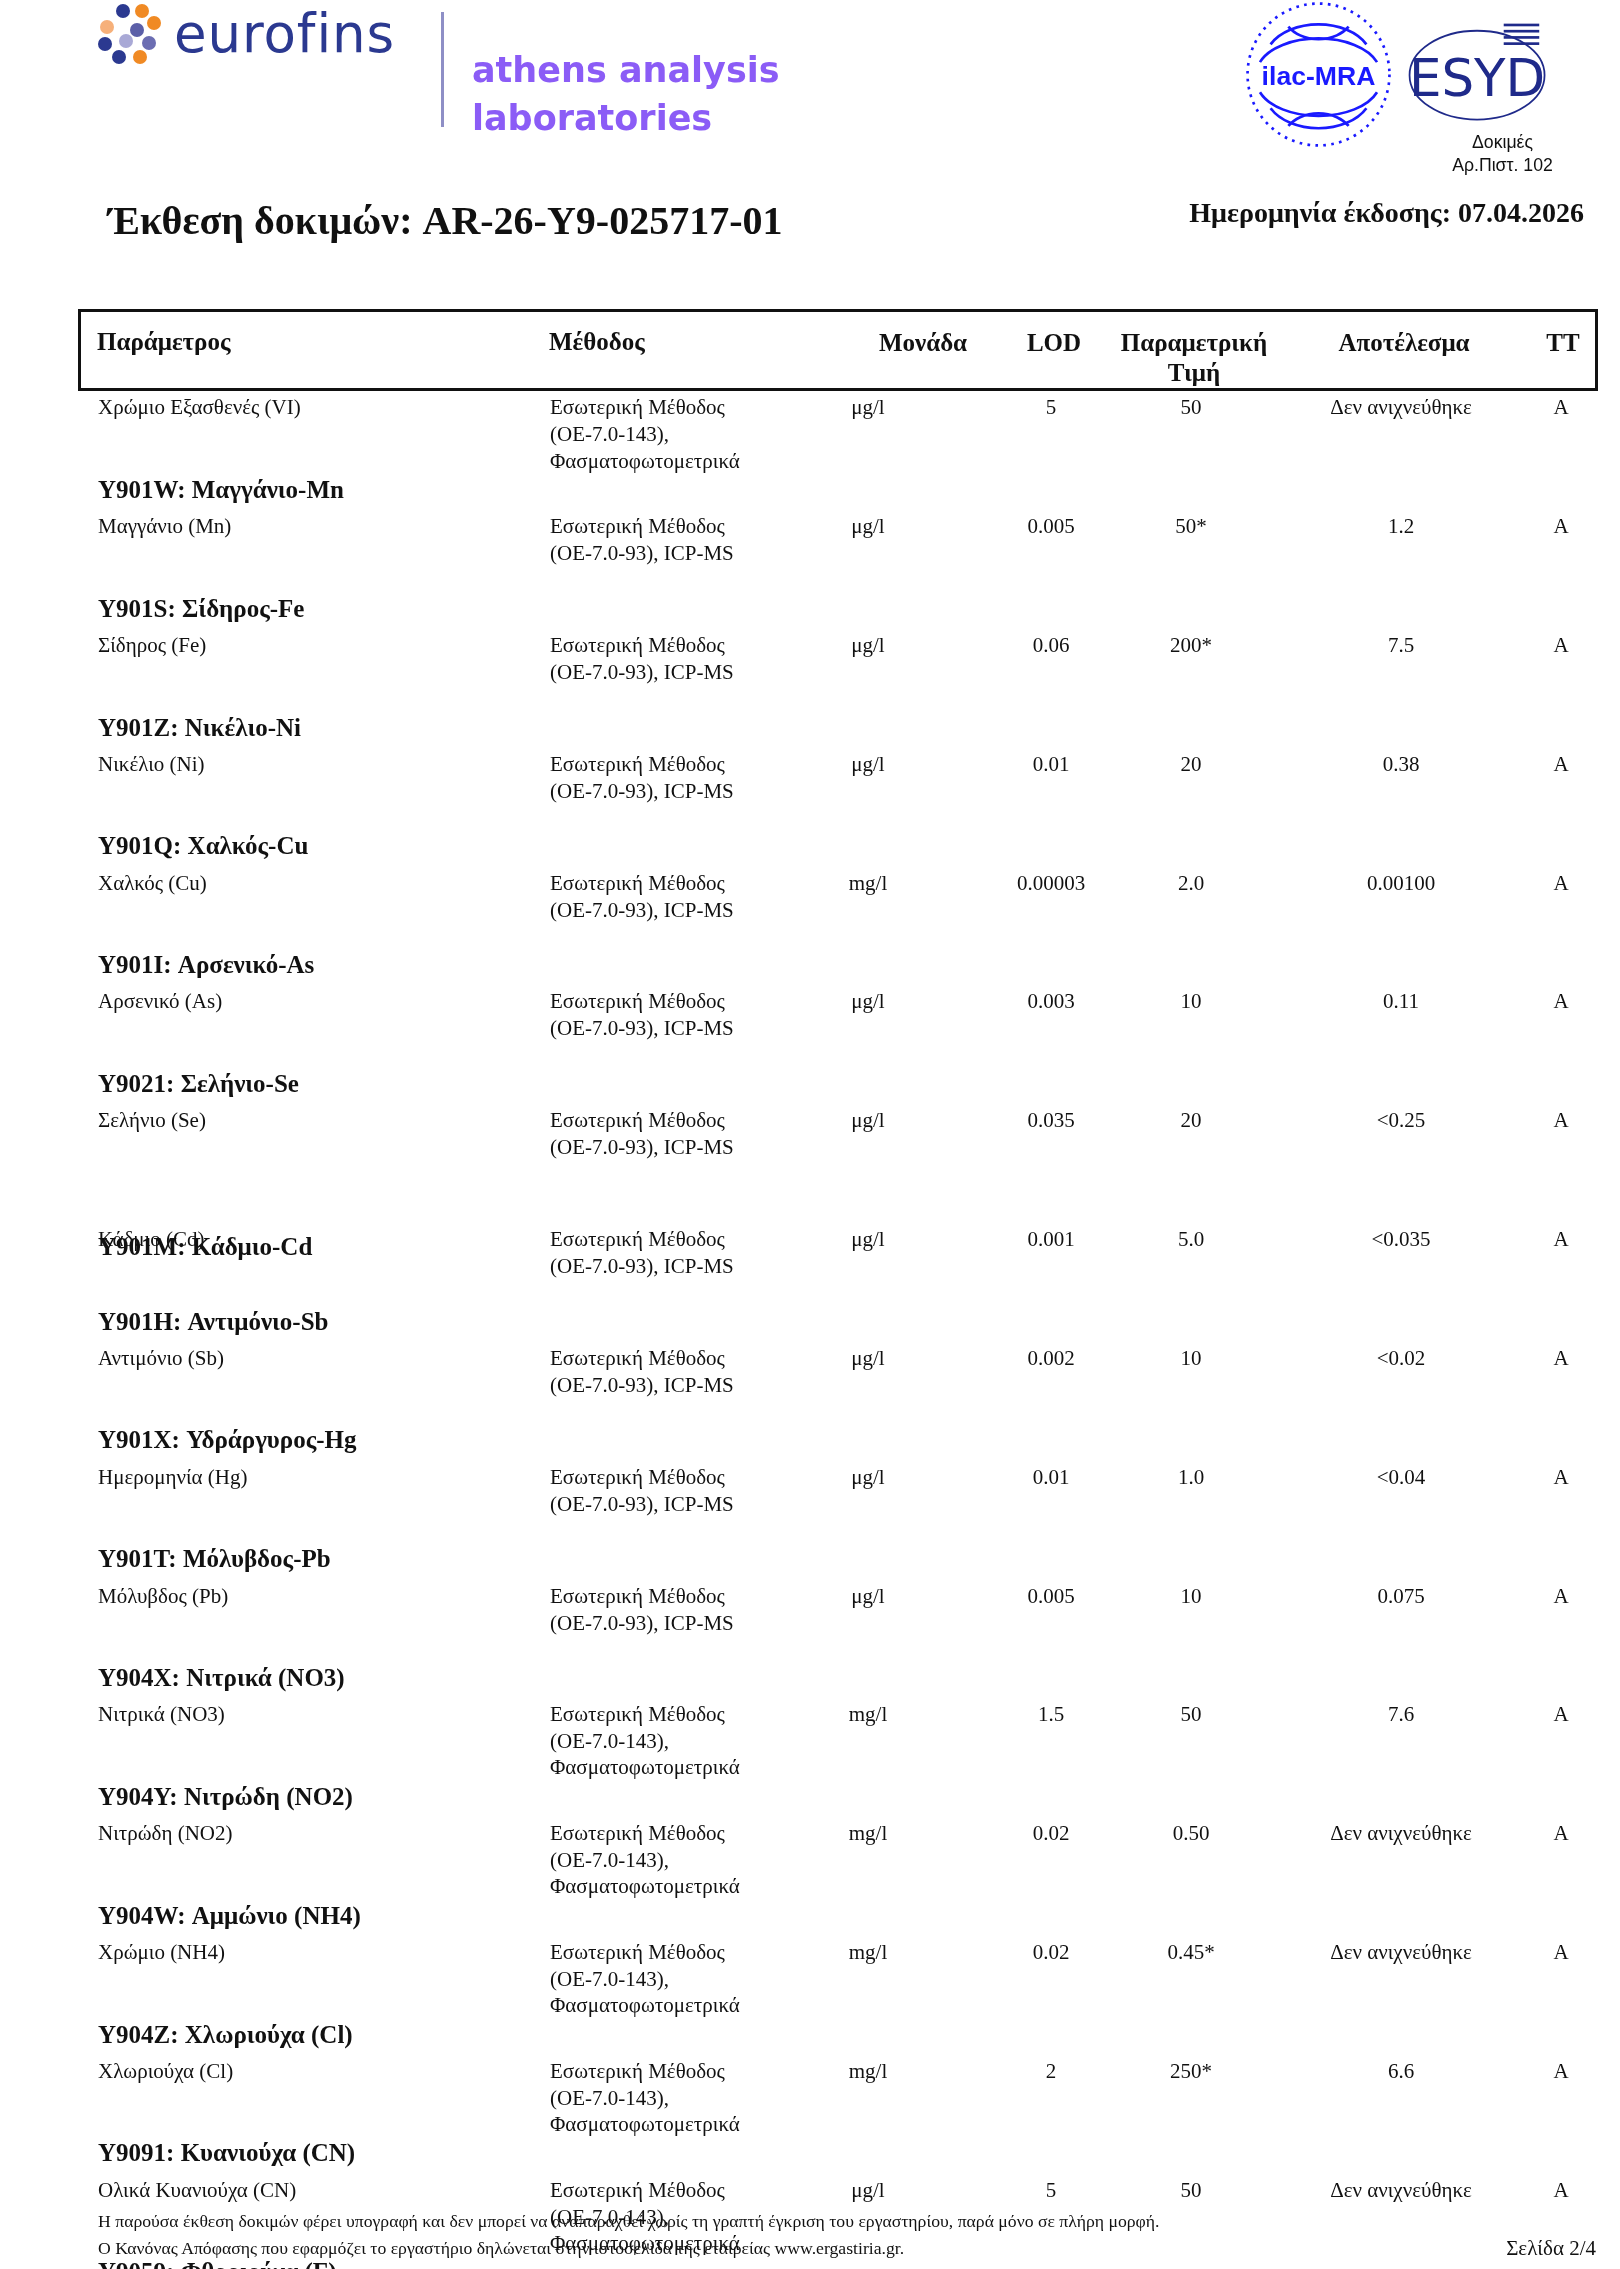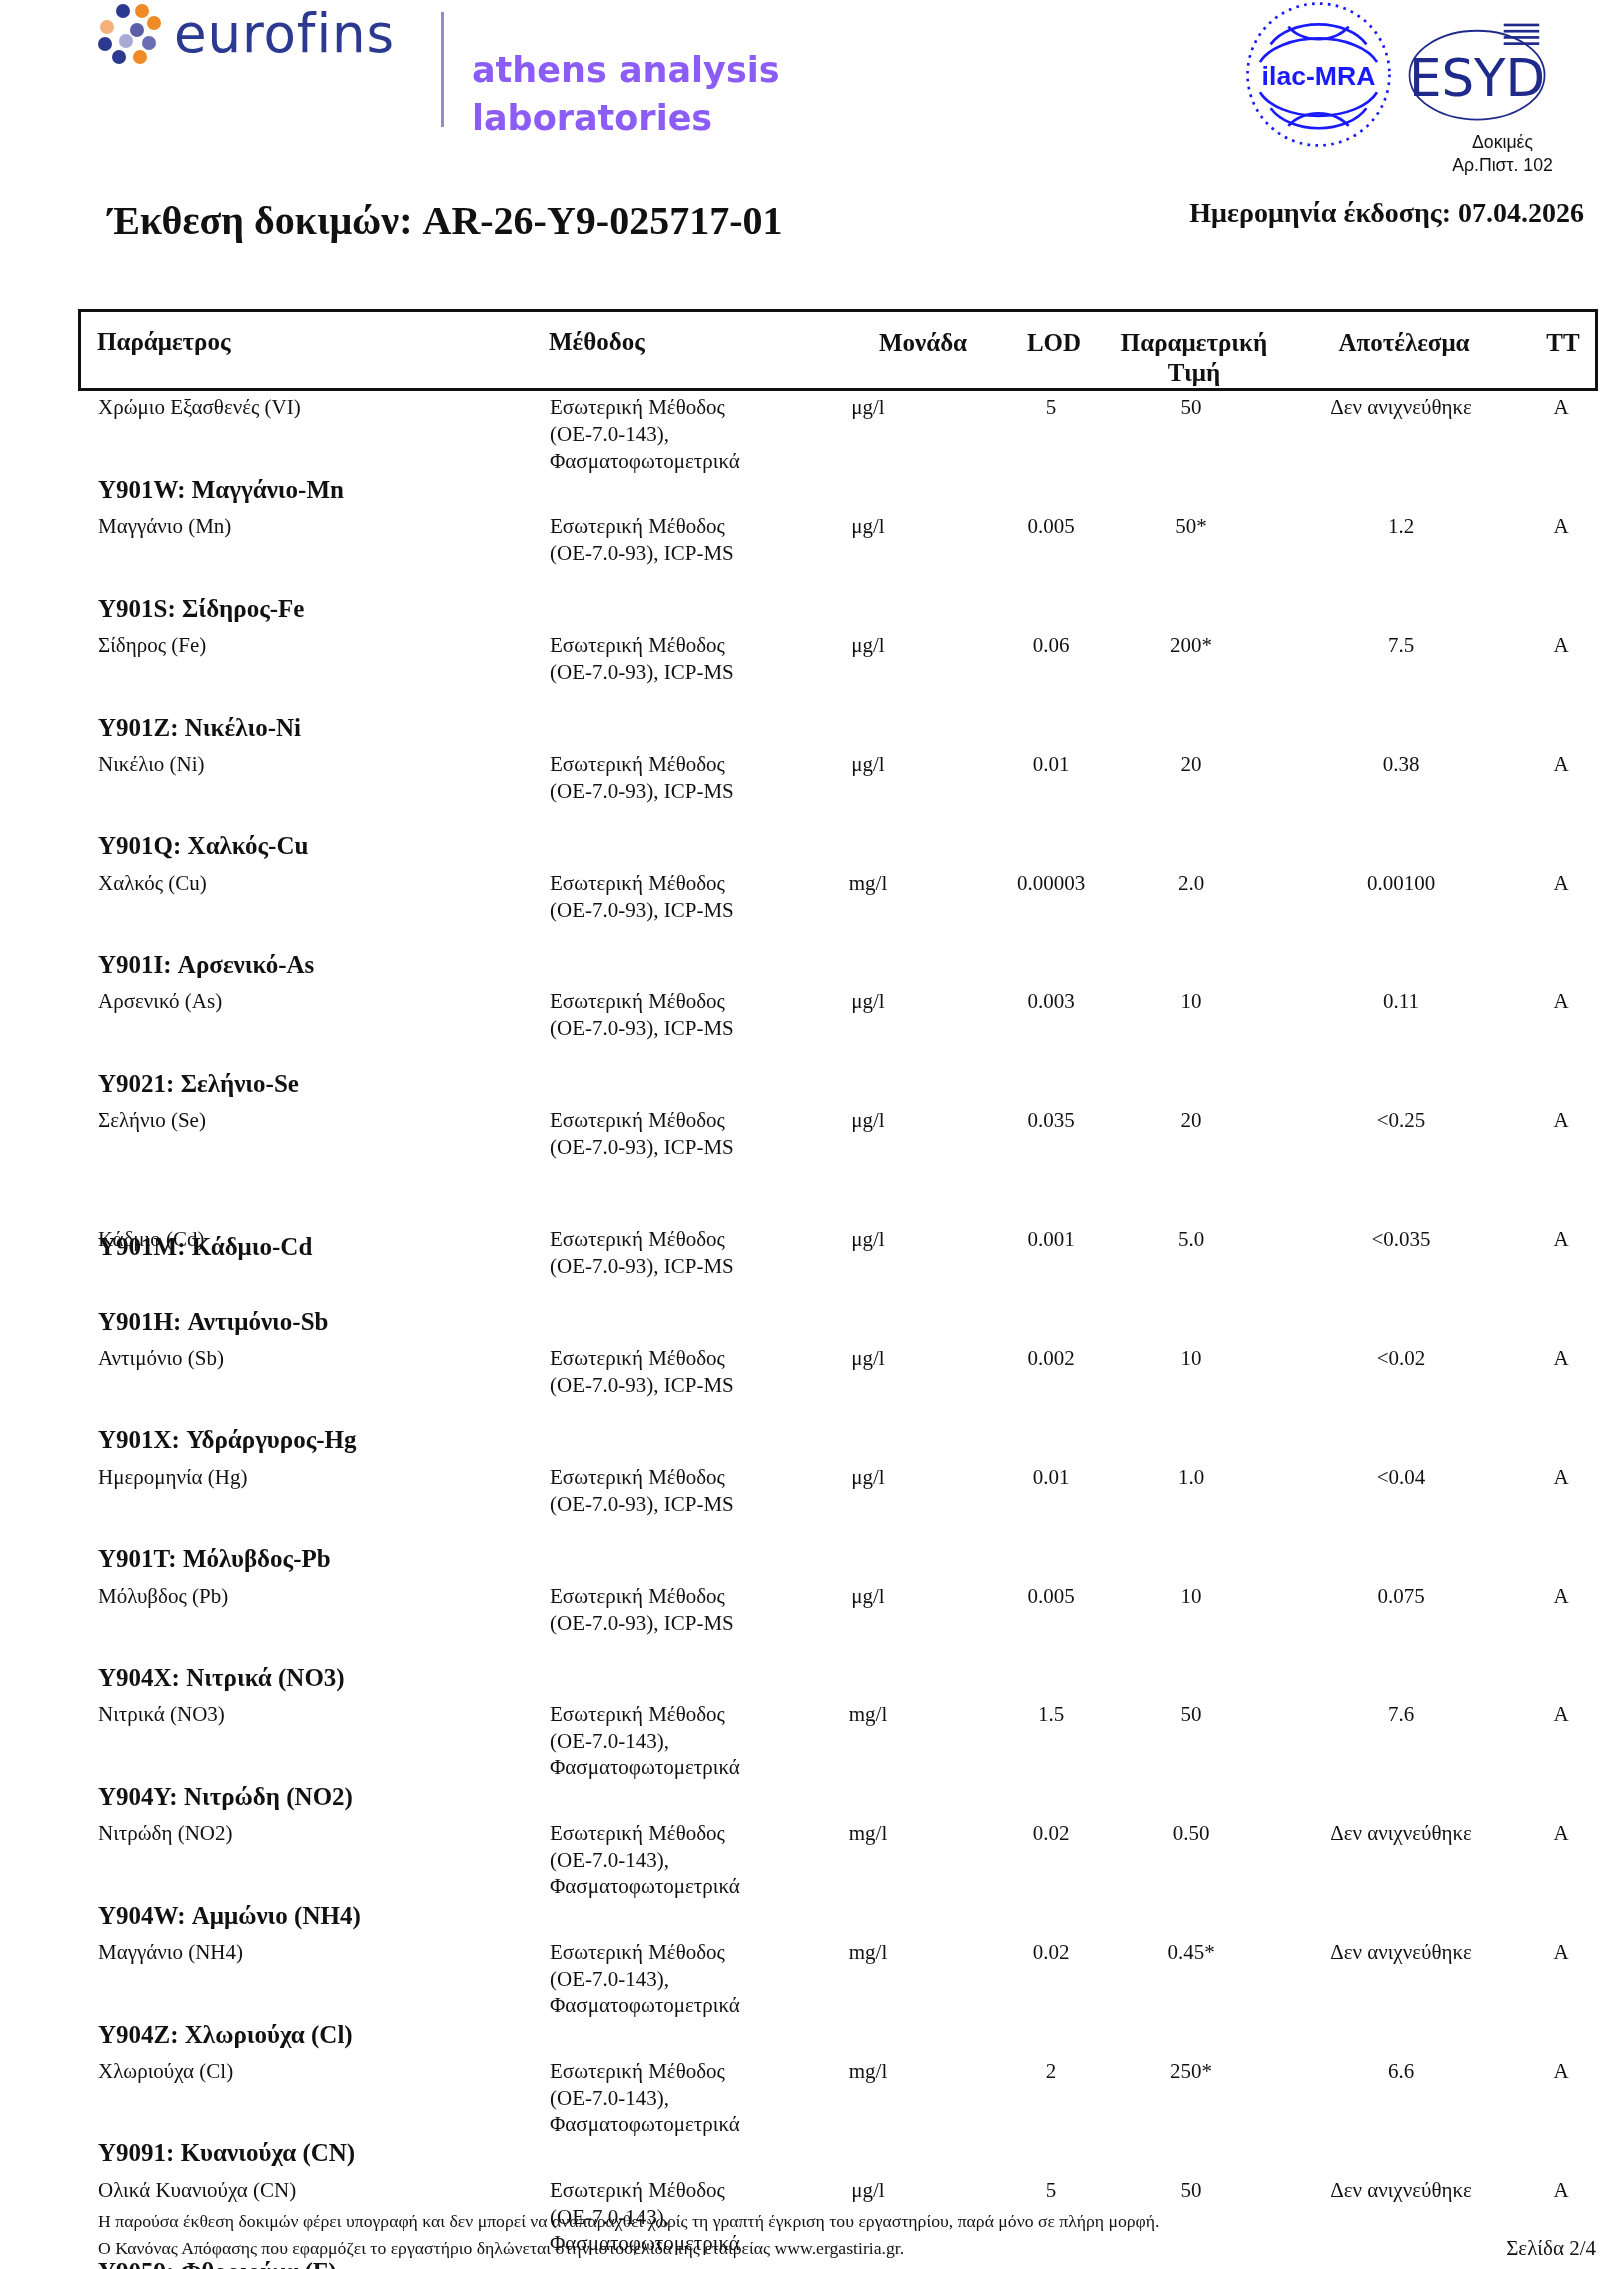--- a/index.html
+++ b/index.html
@@ -278,21 +278,21 @@
       <div class="c c-res">Δεν ανιχνεύθηκε</div>
       <div class="c c-tt">A</div>
       <div class="c c-method">
         <div>Εσωτερική Μέθοδος</div>
         <div>(ΟΕ-7.0-143),</div>
         <div>Φασματοφωτομετρικά</div>
       </div>
     </div>
     <div class="section-h" style="top: 1512px;">Y904W: Αμμώνιο (NH4)</div>
     <div class="row" style="top: 1549px;">
-      <div class="c c-param">Μαγγάνιο (NH4)</div>
+      <div class="c c-param">Χρώμιο (NH4)</div>
       <div class="c c-unit">mg/l</div>
       <div class="c c-lod">0.02</div>
       <div class="c c-pv">0.45*</div>
       <div class="c c-res">Δεν ανιχνεύθηκε</div>
       <div class="c c-tt">A</div>
       <div class="c c-method">
         <div>Εσωτερική Μέθοδος</div>
         <div>(ΟΕ-7.0-143),</div>
         <div>Φασματοφωτομετρικά</div>
       </div>

